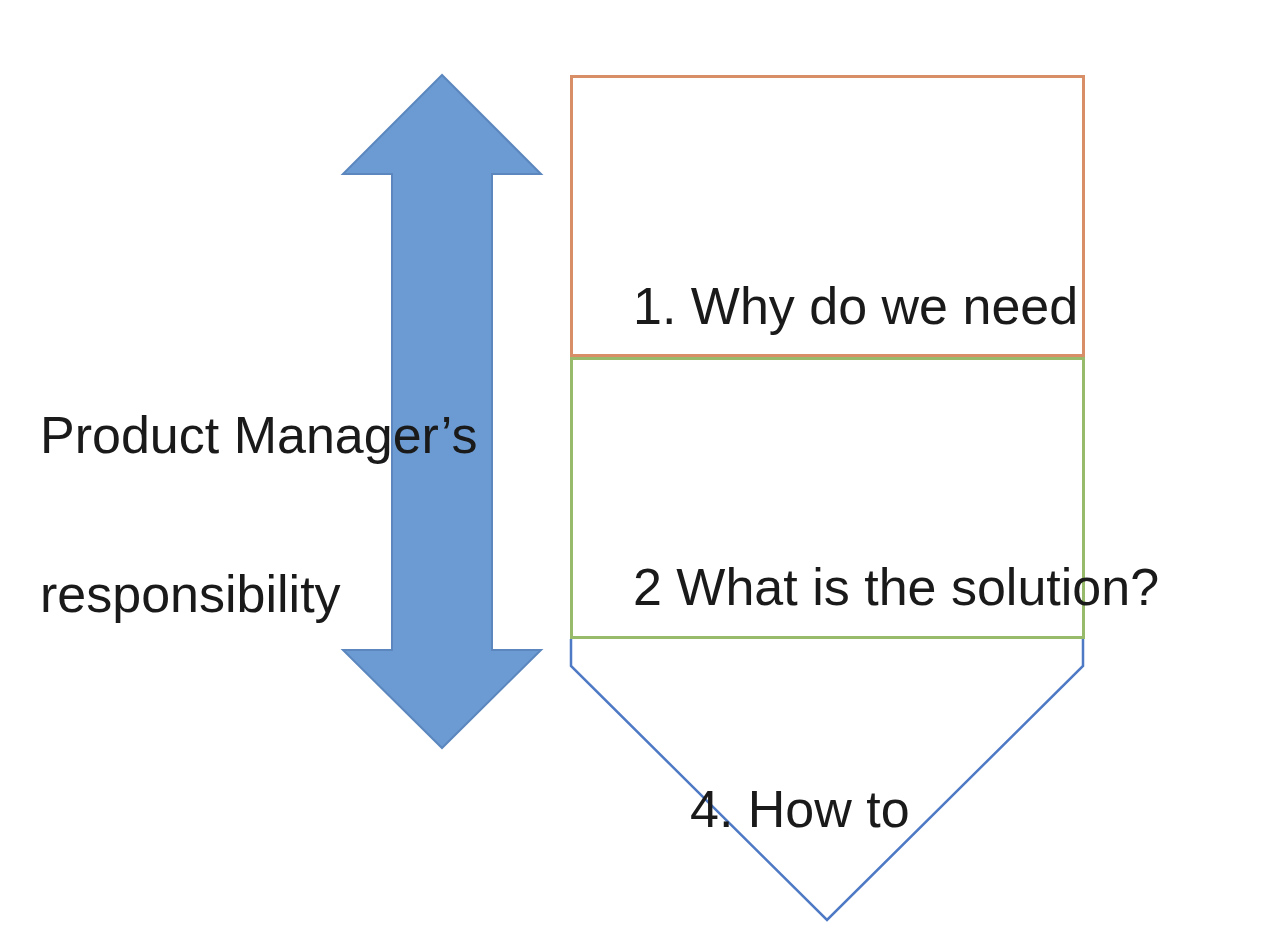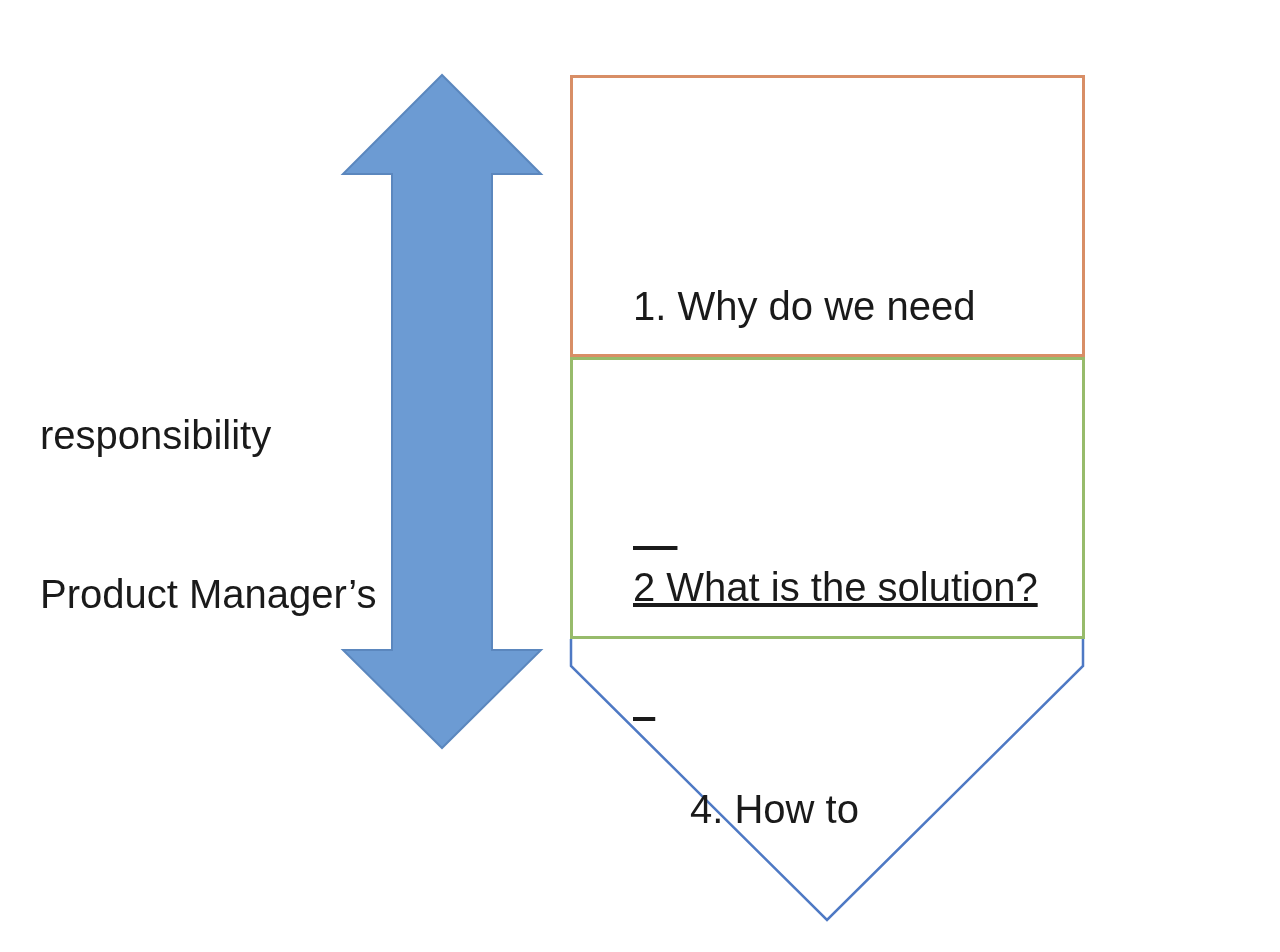--- a/index.html
+++ b/index.html
@@ -30,49 +30,49 @@
     height: 282px;
     border: 3px solid #000;
     box-sizing: border-box;
     background: #ffffff;
     z-index: 1;
   }
   .box-1 { top: 75px; }
   .box-2 { top: 357px; }
   .txt {
     position: absolute;
-    font-size: 40px;
+    font-size: 52px;
     line-height: 57px;
     white-space: pre;
     z-index: 2;
   }
   .left-label {
     left: 40px;
     top: 303px;
     line-height: 53px;
   }
   .box-1-text { left: 633px; top: 164px; }
-  .box-2-text { left: 633px; top: 445px; text-decoration: underline; }
+  .box-2-text { left: 633px; top: 445px; }
   .pentagon-text { left: 690px; top: 667px; }
 </style>
 </head>
 <body>
 
 <div class="canvas" style="background: rgb(255, 255, 255); color: rgb(26, 26, 26);">
 
   <svg class="shapes-layer" viewBox="0 0 1280 952" xmlns="http://www.w3.org/2000/svg">
 
     <polygon points="442,75 343,174 392,174 392,650 343,650 442,748 541,650 492,650 492,174 541,174" stroke-width="2" stroke-linejoin="miter" fill="#6C9BD3" stroke="#5B87BE"></polygon>
 
     <path d="M 571 639 L 571 666 L 827 920 L 1083 666 L 1083 639" fill="none" stroke-width="2.5" stroke-linejoin="miter" stroke="#4E79C4"></path>
   </svg>
 
   <div class="txt left-label">
+    <div>Product Manager’s</div>
     <div>responsibility</div>
-    <div>Product Manager’s</div>
   </div>
 
   <div class="box box-1" style="border-color: rgb(216, 142, 102);"></div>
 
   <div class="box box-2" style="border-color: rgb(151, 187, 107);"></div>
 
   <div class="txt box-1-text">
     <div>1. Why do we need</div>
   </div>
 

